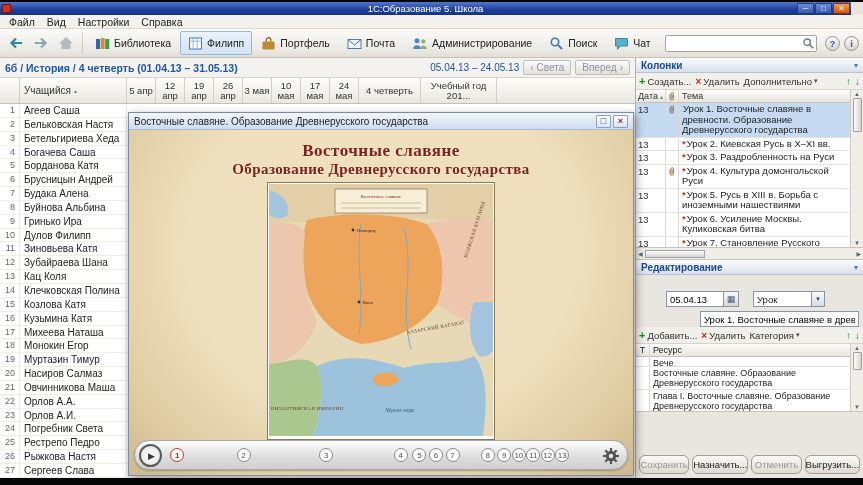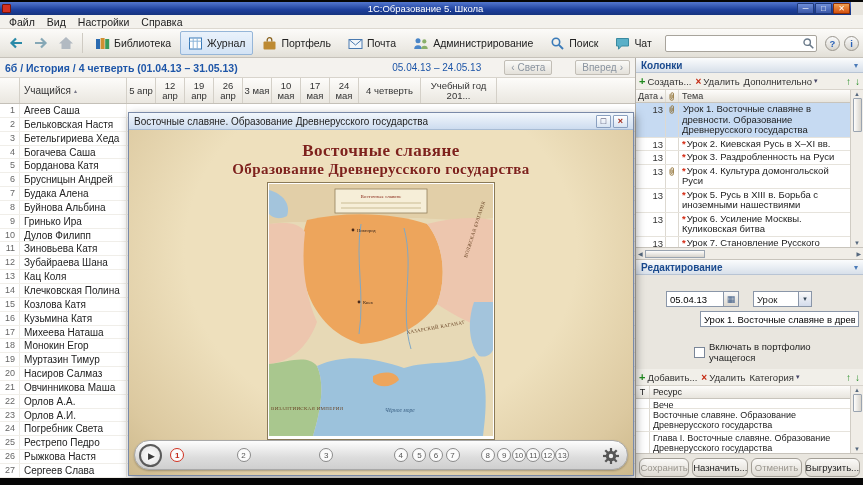--- a/index.html
+++ b/index.html
@@ -24,21 +24,21 @@
 .tb-sep{width:1px;height:20px;background:#cfcbc3;margin:0 3px}
 .tab{display:flex;align-items:center;gap:4px;padding:3px 7px;font-size:10.5px;border:1px solid transparent;border-radius:2px;height:24px;white-space:nowrap}
 .tab.active{background:linear-gradient(#eaf2fb,#d3e3f5);border-color:#96b6d8}
 .spacer{flex:1}
 .searchbox{position:relative;width:152px;height:17px;margin-right:4px}
 .searchbox input{width:100%;height:100%;border:1px solid #a8a49c;border-radius:2px;padding:0 16px 0 4px;font-size:10px;background:#fff}
 .searchbox svg{position:absolute;right:2px;top:2px}
 .round-btn{width:15px;height:15px;border-radius:50%;background:linear-gradient(#fafafa,#d8d5ce);border:1px solid #9a968e;color:#2a62b8;font-weight:bold;font-size:9.5px;display:flex;align-items:center;justify-content:center;margin-left:3px}
 
 #journal{position:absolute;top:58px;left:0;width:635px;bottom:7px;background:#fff;overflow:hidden}
-#jheader{height:20px;background:#f4f2ee;border-bottom:1px solid #d8d4cc;display:flex;align-items:center;padding:0 5px;gap:23px}
+#jheader{height:20px;background:#f4f2ee;border-bottom:1px solid #d8d4cc;display:flex;align-items:center;padding:0 5px;gap:4px}
 .crumb{color:#1e56a8;font-weight:bold;font-size:10.5px;white-space:nowrap}
 .range{color:#1e56a8;font-size:10px;white-space:nowrap}
 .hbtn{display:flex;align-items:center;gap:3px;height:15px;padding:0 6px;background:linear-gradient(#fafaf8,#e4e1da);border:1px solid #c2beb6;border-radius:2px;color:#8a94a0;font-size:10px;white-space:nowrap}
 #ghead{display:flex;height:26px;border-bottom:1px solid #c4c0b8;background:linear-gradient(#fdfcfa,#eae7e0)}
 .gh{border-right:1px solid #d4d0c8;display:flex;align-items:center;justify-content:center;text-align:center;font-size:9.5px;line-height:10px;color:#333;overflow:hidden}
 .gh.num{width:20px}
 .gh.name{width:107px;justify-content:flex-start;padding-left:4px;font-size:10px;gap:3px}
 .gcols{display:flex}
 .gcols .gh{width:29px}
 .gcols .gh:nth-child(9){width:62px}
@@ -56,21 +56,21 @@
 .ptoolbar{flex:none;height:17px;display:flex;align-items:center;gap:4px;padding:0 3px;background:#f1efe9;border-bottom:1px solid #d8d4cc;font-size:9.5px;color:#333;white-space:nowrap}
 .tbtn{display:flex;align-items:center;gap:2px}
 .ic{font-weight:bold;font-style:normal}
 .ic.plus{color:#1f8a1f;font-size:11px}
 .ic.cross{color:#c42810;font-size:10px}
 .ic.up,.ic.down{color:#1f8a1f;font-size:10px;font-weight:bold}
 .dd{font-size:7px;color:#446}
 .lessons-wrap{flex:none;display:flex;height:158px;background:#fff;border-bottom:1px solid #c8c4bc}
 .lessons{flex:1;overflow:hidden;display:flex;flex-direction:column}
 .lhead{display:flex;height:13px;background:linear-gradient(#fdfcfa,#e8e5de);border-bottom:1px solid #c8c4bc;font-size:9px;color:#333;flex:none}
-.ldate{width:30px;padding:0 2px;display:flex;align-items:center;justify-content:flex-end;border-right:1px solid #ddd9d1;gap:2px}
+.ldate{width:30px;padding:0 2px;display:flex;align-items:center;justify-content:space-between;border-right:1px solid #ddd9d1;gap:2px}
 .lclip{width:13px;display:flex;align-items:center;justify-content:center;border-right:1px solid #ddd9d1;flex:none}
 .ltopic{flex:1;padding:0 3px;display:flex;align-items:center;overflow:hidden}
 .lrows{flex:1;overflow:hidden}
 .lrow{display:flex;border-bottom:1px solid #e6e3dc;font-size:9.5px}
 .lrow .ldate{align-items:flex-start;padding-top:1px;color:#333}
 .lrow .lclip{align-items:flex-start;padding-top:1px}
 .lrow .lclip svg{visibility:hidden}
 .lrow.clip .lclip svg{visibility:visible}
 .lrow .ltopic{display:block;padding:1px 3px;line-height:10.5px}
 .lrow.selected{background:#c6daf2}
@@ -78,21 +78,21 @@
 .vscroll{width:13px;background:#f0ede7;border-left:1px solid #d0ccc4;display:flex;flex-direction:column;align-items:center;padding:1px 0;font-size:6px;color:#55687e;flex:none}
 .thumb{width:9px;height:34px;background:linear-gradient(90deg,#fdfdfc,#d8d4cc);border:1px solid #9aa4b0;border-radius:1px;margin-top:1px}
 .sarrow.bottom{margin-top:auto}
 .hscroll{flex:none;height:12px;background:#f0ede7;border-bottom:1px solid #c8c4bc;display:flex;align-items:center;padding:0 2px;font-size:6px;color:#55687e;gap:2px}
 .hthumb{width:60px;height:8px;background:linear-gradient(#fdfdfc,#d8d4cc);border:1px solid #9aa4b0}
 .hscroll .sarrow:last-child{margin-left:auto}
 .efields{flex:none;padding:0 4px}
 .erow1{margin:16px 0 0 26px;display:flex;align-items:center}
 .date-input{width:58px;height:16px;border:1px solid #8a96a8;font-size:9.5px;padding:4px 3px;background:#fff}
 .cal-btn{width:15px;height:16px;border:1px solid #8a96a8;border-left:none;background:linear-gradient(#fafafa,#dcd8d0);font-size:9px;display:flex;align-items:center;justify-content:center;color:#44618a}
-.sel{margin-left:14px;width:59px;height:16px;border:1px solid #8a96a8;background:#fff;display:flex;align-items:center;font-size:9.5px;padding-left:3px}
+.sel{margin-left:14px;width:72px;height:16px;border:1px solid #8a96a8;background:#fff;display:flex;align-items:center;font-size:9.5px;padding-left:3px}
 .selbtn{margin-left:auto;width:13px;height:100%;background:linear-gradient(#fafafa,#d4dcec);border-left:1px solid #8a96a8;font-size:7px;display:flex;align-items:center;justify-content:center;color:#345}
 .erow2{margin:4px 0 0 60px}
 .topic-input{width:100%;height:16px;border:1px solid #8a96a8;font-size:9.5px;padding:0 3px;background:#fff}
 .erow3{margin:14px 0 6px 54px;display:flex;align-items:center;gap:4px;font-size:9.5px}
 .checkbox{width:11px;height:11px;border:1px solid #7a8698;background:#fff;flex:none}
 .res-wrap{flex:none;display:flex;height:68px;background:#fff;border-bottom:1px solid #c8c4bc}
 .res{flex:1;display:flex;flex-direction:column;overflow:hidden}
 .rhead{display:flex;height:13px;background:linear-gradient(#fdfcfa,#e8e5de);border-bottom:1px solid #c8c4bc;font-size:9px;flex:none}
 .rt{width:14px;border-right:1px solid #ddd9d1;display:flex;align-items:center;justify-content:center;flex:none}
 .rn{flex:1;padding:0 3px;display:flex;align-items:center;overflow:hidden}
@@ -170,21 +170,21 @@
         <rect x="5.6" y="2" width="4" height="11" fill="#d09030"></rect>
         <rect x="10.2" y="3" width="4" height="10" fill="#3a9a5a"></rect>
       </svg>
     <span>Библиотека</span>
   </span>
   <span class="tab active">
     <svg width="15" height="15" viewBox="0 0 15 15">
         <rect x="1.5" y="2" width="12" height="11" fill="#fff" stroke="#3a7ab8"></rect>
         <path d="M1.5 5.2 H13.5 M5.2 2 V13 M9.2 2 V13" stroke="#8ab4d8" stroke-width="1" fill="none"></path>
       </svg>
-    <span>Журнал</span>
+    <span>Филипп</span>
   </span>
   <span class="tab">
     <svg width="15" height="15" viewBox="0 0 15 15">
         <rect x="1.5" y="5.5" width="12" height="8" rx="1" fill="#bd8a32"></rect>
         <path d="M5.2 5.5 V4 a2.3 2.3 0 0 1 4.6 0 V5.5" stroke="#8a6420" stroke-width="1.3" fill="none"></path>
       </svg>
     <span>Портфель</span>
   </span>
   <span class="tab">
     <svg width="15" height="15" viewBox="0 0 15 15">
@@ -495,24 +495,20 @@
     <div class="erow1">
       <input class="date-input" value="05.04.13" style="">
       <span class="cal-btn">▦</span>
       <span class="sel">
         <span>Урок</span>
         <span class="selbtn">▾</span>
       </span>
     </div>
     <div class="erow2">
       <input class="topic-input" value="Урок 1. Восточные славяне в древности. Обра" style="">
-    </div>
-    <div class="erow3">
-      <span class="checkbox"></span>
-      <span>Включать в портфолио учащегося</span>
     </div>
   </div>
 
   <div class="ptoolbar">
     <span class="tbtn">
         <span class="ic plus">+</span>
         <span>Добавить...</span>
       </span>
     <span class="tbtn">
         <span class="ic cross">×</span>

